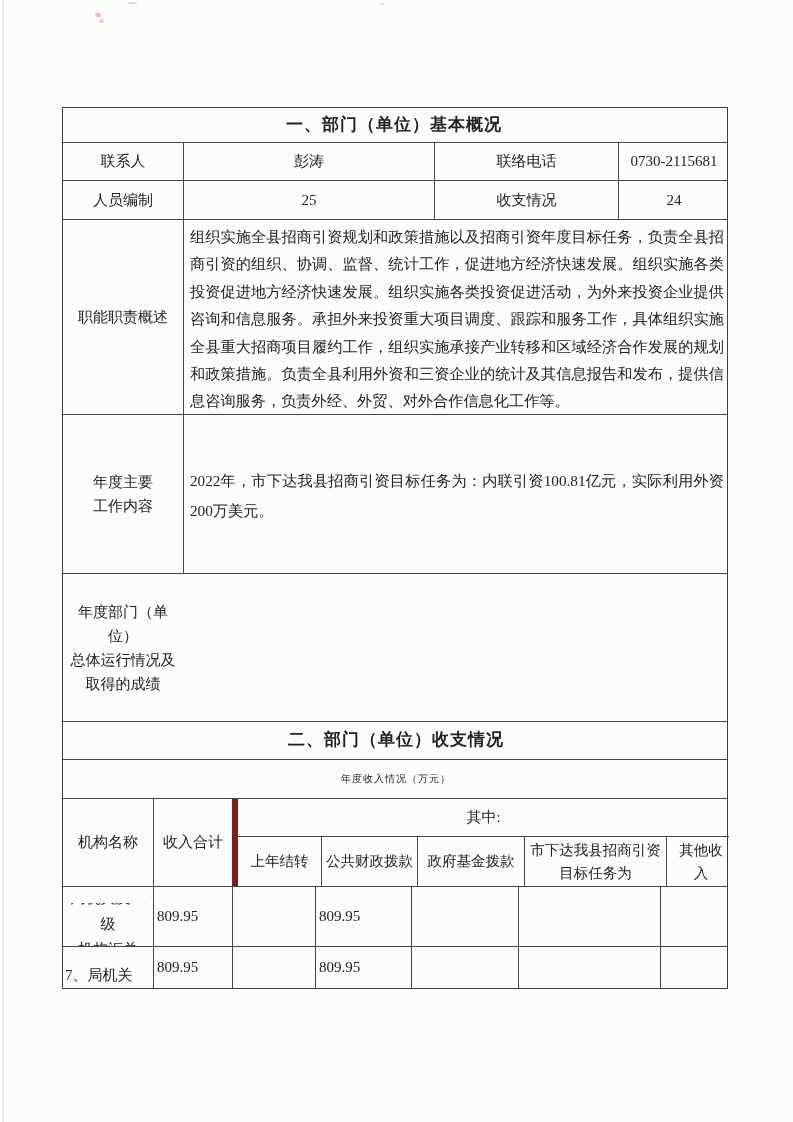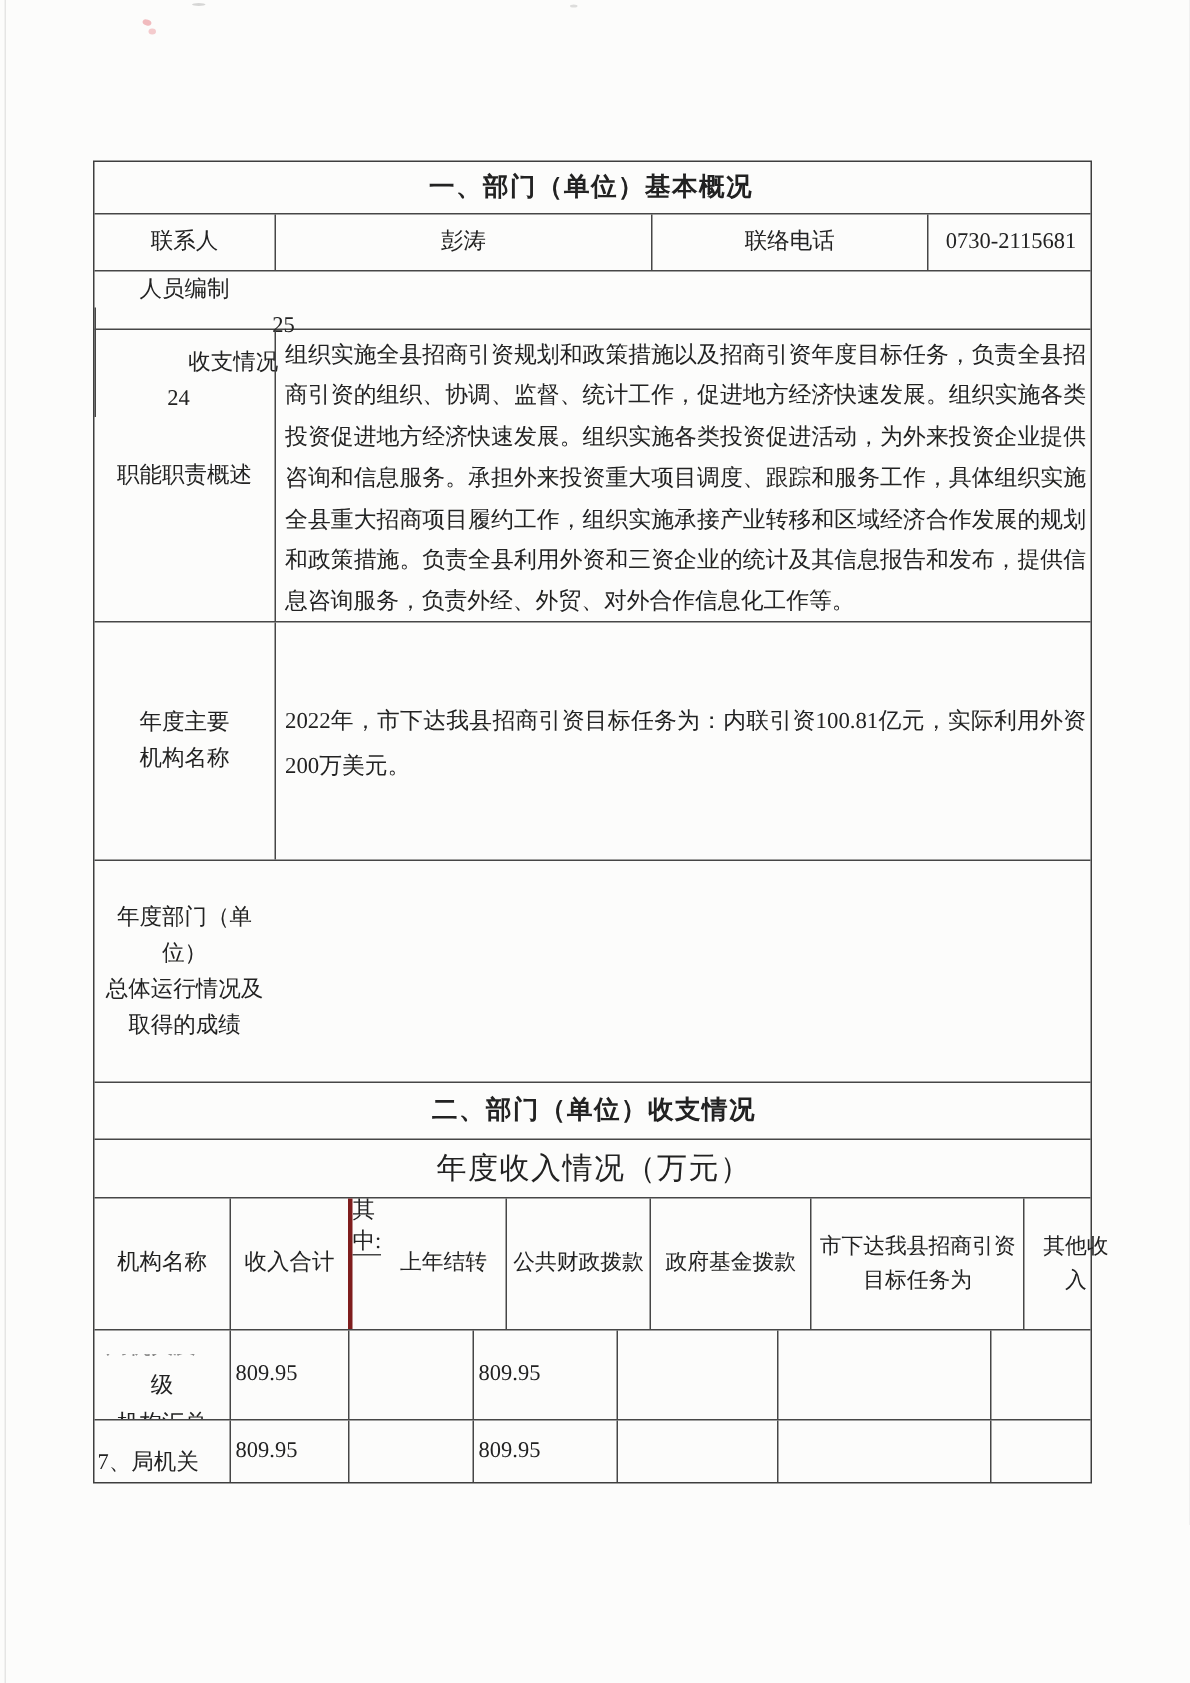--- a/index.html
+++ b/index.html
@@ -39,30 +39,30 @@
     overflow:hidden;
   }
   .cell:first-child { border-left:none; }
   .pre { white-space:pre-line; }
 
   
   .sec-title { height:34px; }
   .sec-title .cell { width:666px; font-weight:bold; font-size:17px; letter-spacing:1px; }
   .sec2-title { height:38px; }
   .income-title { height:39px; }
-  .income-title .cell { width:666px; font-size:20px; letter-spacing:1px; }
+  .income-title .cell { width:666px; font-size:10px; letter-spacing:1px; }
 
   
   .r-info { }
   .r-info .c1 { width:120px; }
   .r-info .c2 { width:251px; }
   .r-info .c3 { width:184px; }
   .r-info .c4 { width:111px; }
   .h38 { height:38px; }
-  .h39 { height:39px;flex-direction:column; }
+  .h39 { height:39px; }
 
   
   .r-long .c-label { width:120px; line-height:1.6; }
   .r-long .c-text {
     width:546px;
     text-align:justify;
     text-align-last:left;
     align-items:flex-start;
     display:block;
     padding:5px 5px 2px 6px;
@@ -73,22 +73,22 @@
   .r-annual { height:159px; }
   .r-annual .c-text { display:flex; align-items:center; line-height:30px; }
   .r-perf   { height:148px; }
   .r-perf .c-text { line-height:29px; padding-top:2px; }
 
   
   .inc-head { height:88px; }
   .inc-head .c-org { width:90px; }
   .inc-head .c-total { width:79px; }
   .inc-head .c-among-wrap {
-    width:497px; flex:none; display:flex; 
-    border-left:3px solid #7f1d1d; padding:0;
+    width:497px; flex:none; display:flex; flex-direction:column;
+    border-left:6px solid #7f1d1d; padding:0;
   }
   .among-top { height:38px; display:flex; align-items:center; justify-content:center; border-bottom:1px solid #464646; }
   .among-sub { flex:1; display:flex; }
   .among-sub .cell { font-size:14.5px; padding:1px; line-height:1.55; }
   .sc1 { width:83px; border-left:none !important; }
   .sc2 { width:96px; }
   .sc3 { width:107px; }
   .sc4 { width:142px; }
   .sc5 { width:69px; }
 
@@ -133,21 +133,21 @@
       <div class="cell c4">24</div>
     </div>
 
     <div class="row r-long r-duty">
       <div class="cell c-label pre">职能职责概述</div>
       <div class="cell c-text">组织实施全县招商引资规划和政策措施以及招商引资年度目标任务，负责全县招商引资的组织、协调、监督、统计工作，促进地方经济快速发展。组织实施各类投资促进地方经济快速发展。组织实施各类投资促进活动，为外来投资企业提供咨询和信息服务。承担外来投资重大项目调度、跟踪和服务工作，具体组织实施全县重大招商项目履约工作，组织实施承接产业转移和区域经济合作发展的规划和政策措施。负责全县利用外资和三资企业的统计及其信息报告和发布，提供信息咨询服务，负责外经、外贸、对外合作信息化工作等。</div>
     </div>
 
     <div class="row r-long r-annual">
       <div class="cell c-label pre">年度主要
-机构名称</div>
+工作内容</div>
       <div class="cell c-text">2022年，市下达我县招商引资目标任务为：内联引资100.81亿元，实际利用外资200万美元。</div>
     </div>
 
     <div class="row r-long r-perf">
       <div class="cell c-label pre">年度部门（单位）
 总体运行情况及
 取得的成绩</div>
     </div>
 
     <div class="row sec-title sec2-title">

